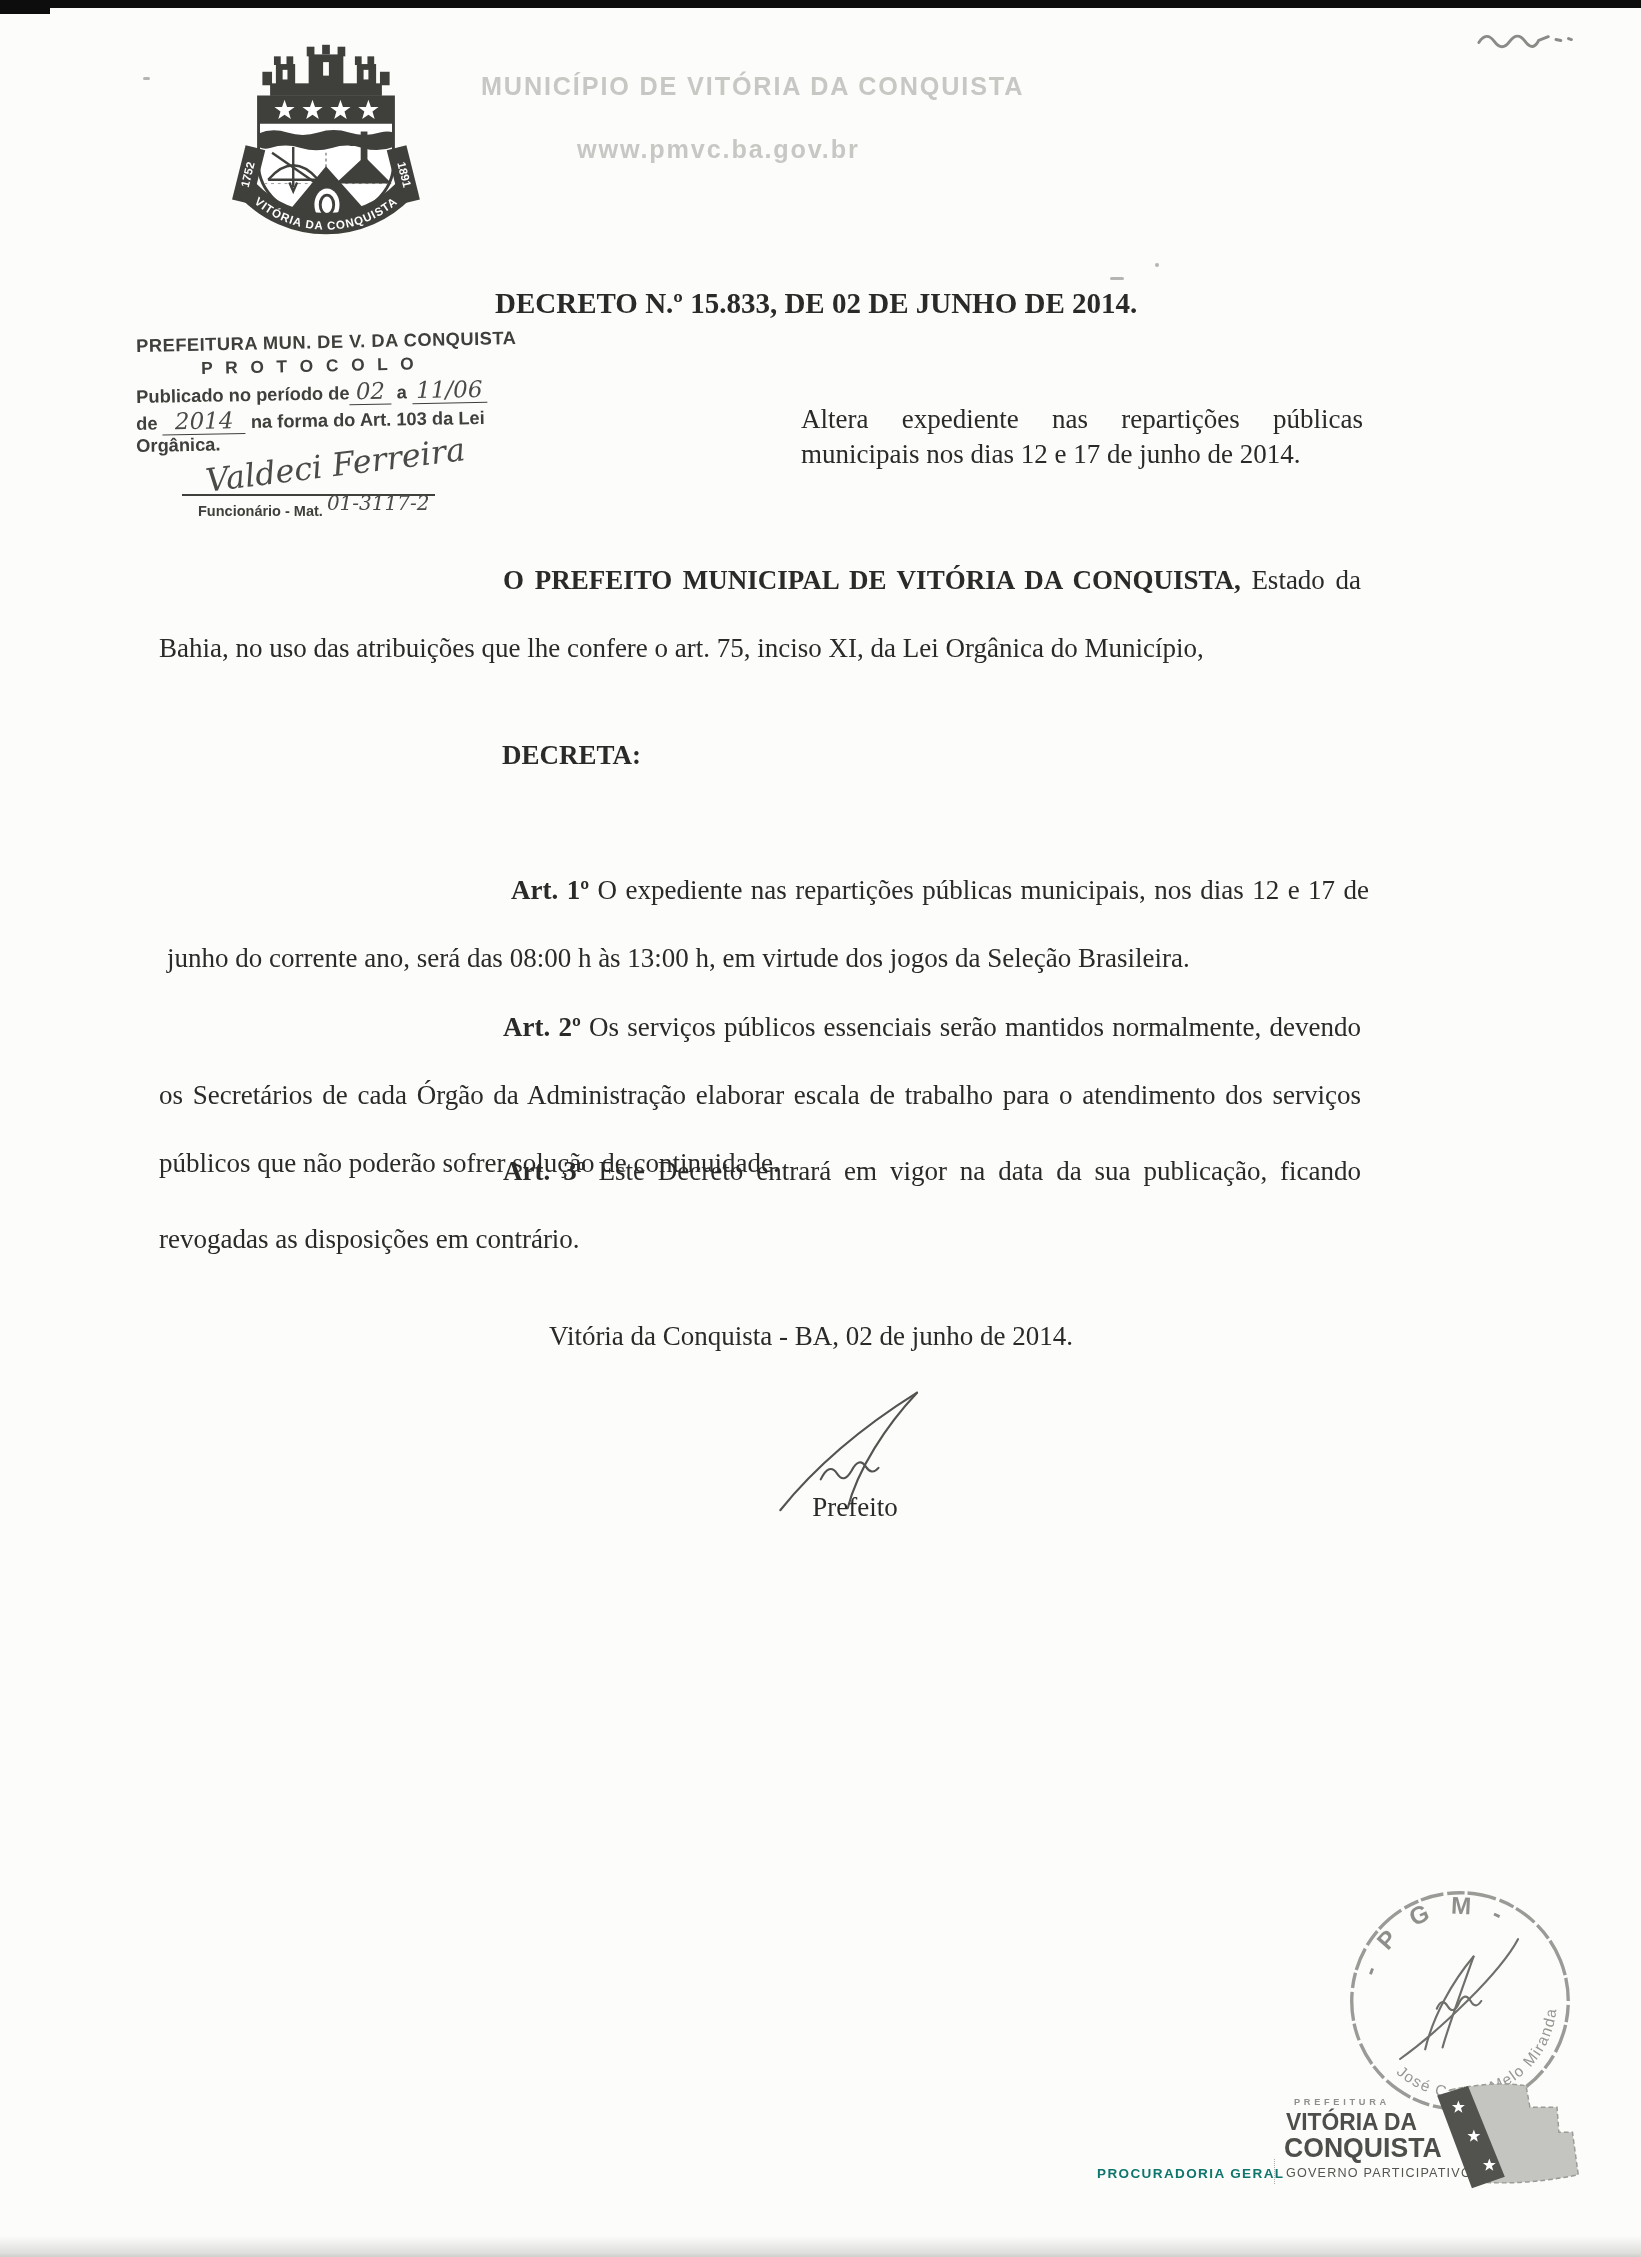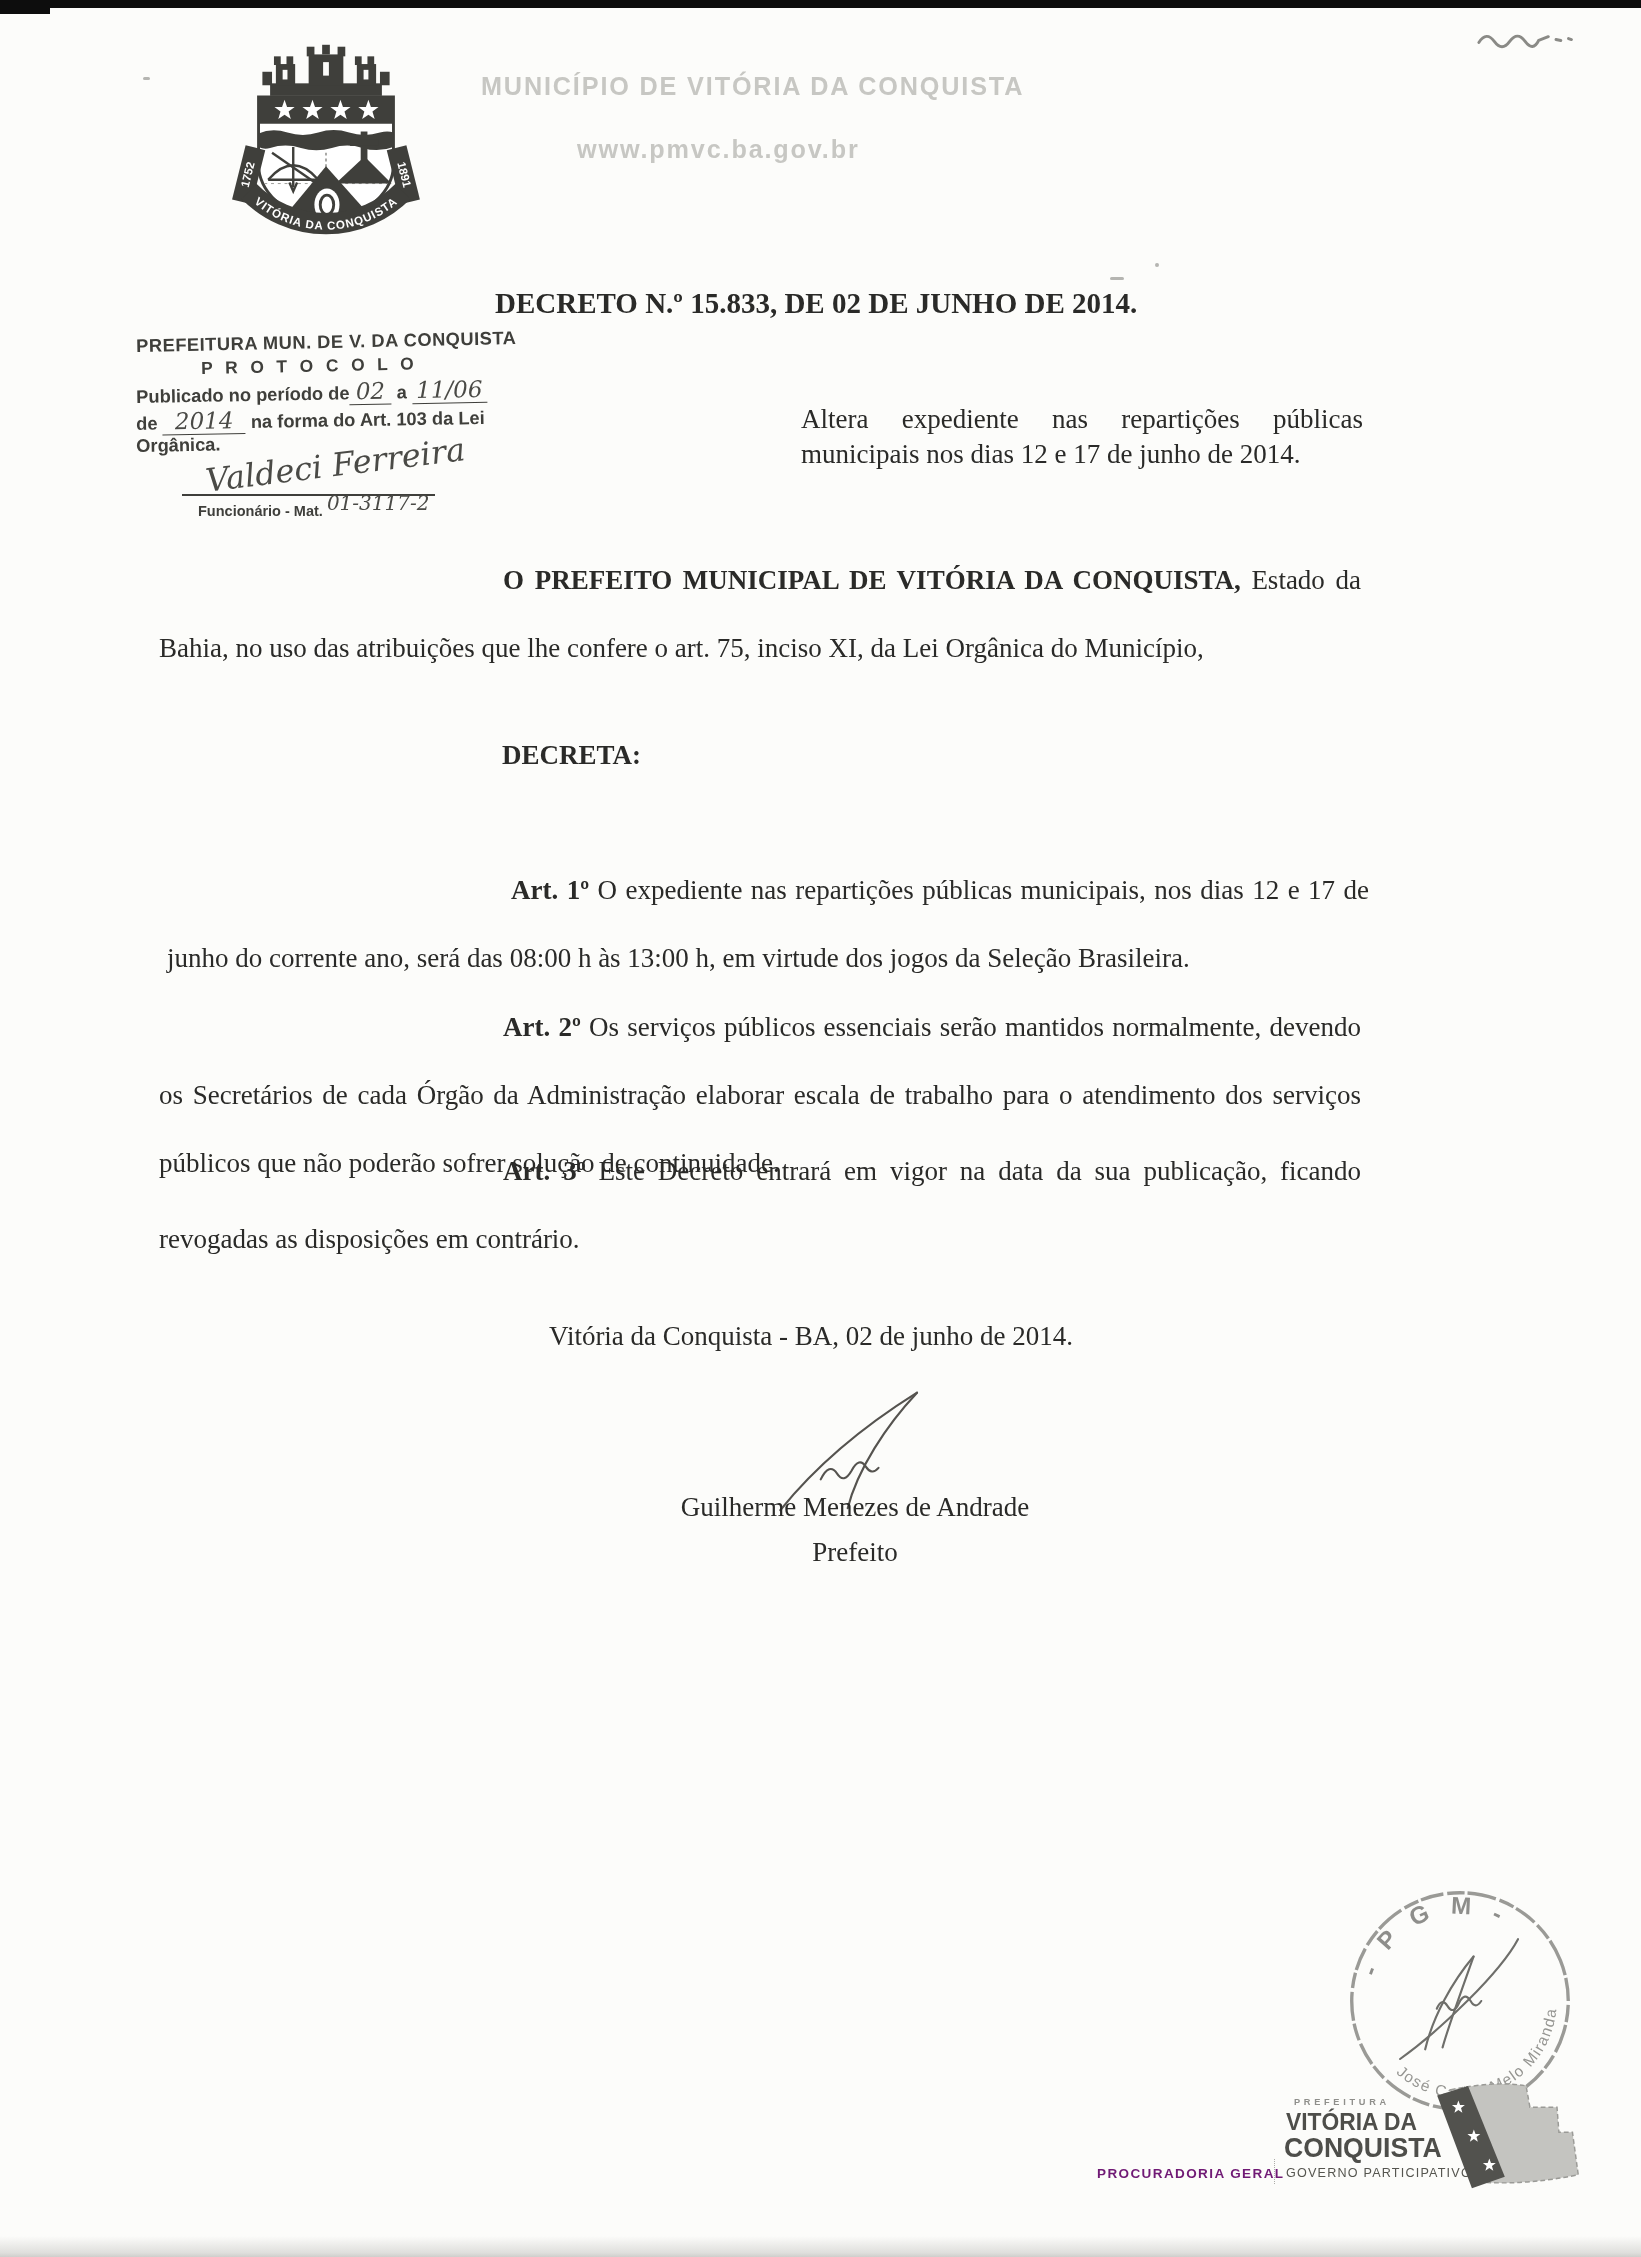--- a/index.html
+++ b/index.html
@@ -48,21 +48,21 @@
   .slot{display:inline-block;border-bottom:1.9px solid #3f3f3b;text-align:center;}
   .hw{font-family:"DejaVu Serif",serif;font-style:italic;font-weight:normal;color:#4a4a46;}
   .hw-sig{left:205px;top:446px;font-size:32px;transform:rotate(-7deg);white-space:nowrap;}
   .stamp-sigline{left:182px;top:494px;width:253px;border-top:2.4px solid #3f3f3b;
                  font-family:"Liberation Sans","DejaVu Sans",sans-serif;font-weight:bold;
                  color:#3f3f3b;font-size:14.5px;white-space:nowrap;padding-top:1px;}
   .hw-mat{font-size:20px;position:relative;top:-5.8px;}
 
   
   .dept{left:1097px;top:2166px;font-family:"Liberation Sans","DejaVu Sans",sans-serif;
-        font-weight:bold;font-size:13.5px;letter-spacing:1.4px;color:#701a75;}
+        font-weight:bold;font-size:13.5px;letter-spacing:1.4px;color:#0f766e;}
   .footer-divider{left:1274px;top:2159px;height:25px;border-left:1.9px dotted #adada9;}
   .logo-txt{font-family:"Liberation Sans","DejaVu Sans",sans-serif;font-weight:bold;
             color:#4e4e4a;white-space:nowrap;transform:scaleX(.95);transform-origin:left;}
   .logo-small{left:1294px;top:2096px;font-size:9.7px;letter-spacing:3.9px;color:#8f8f8b;}
   .logo-l1{left:1286px;top:2108px;font-size:24px;}
   .logo-l2{left:1284px;top:2132px;font-size:28px;}
   .logo-sub{left:1286px;top:2166px;font-size:12.6px;letter-spacing:1.2px;color:#55554f;font-weight:normal;
             font-family:"Liberation Sans","DejaVu Sans",sans-serif;white-space:nowrap;}
 </style>
 </head>
@@ -189,21 +189,20 @@
   <div class="abs dateline">Vitória da Conquista - BA, 02 de junho de 2014.</div>
 
   <svg class="abs" style="left:761px;top:1383px;" width="183" height="135" viewBox="0 0 190 140">
     <g stroke="#55534f" stroke-width="2.2" fill="none" stroke-linecap="round">
       <path d="M20,132 C70,70 130,30 162,10"></path>
       <path d="M162,10 C130,44 100,90 90,130"></path>
       <path d="M62,100 q9,-18 17,-6 q7,11 15,-3 q8,-15 15,-4 q6,9 13,1"></path>
     </g>
   </svg>
   <div class="abs signatory">
-    <div>Guilherme Menezes de Andrade</div>
     <div>Prefeito</div>
   </div>
 
   <svg class="abs" style="left:1344px;top:1885px;" width="232" height="232" viewBox="0 0 240 240">
     <g transform="rotate(-22 120 120)" opacity="0.9">
       <circle cx="120" cy="120" r="112" fill="none" stroke="#90908c" stroke-width="3.5" stroke-dasharray="16 3 24 4 18 3 30 4"></circle>
       <path id="pgmTop" d="M30,120 A90,90 0 0 1 210,120" fill="none"></path>
       <text font-size="25" font-weight="bold" fill="#83837f" letter-spacing="7" font-family="Liberation Sans, DejaVu Sans, sans-serif">
         <textPath href="#pgmTop" startOffset="50%" text-anchor="middle">- P G M -</textPath>
       </text>

